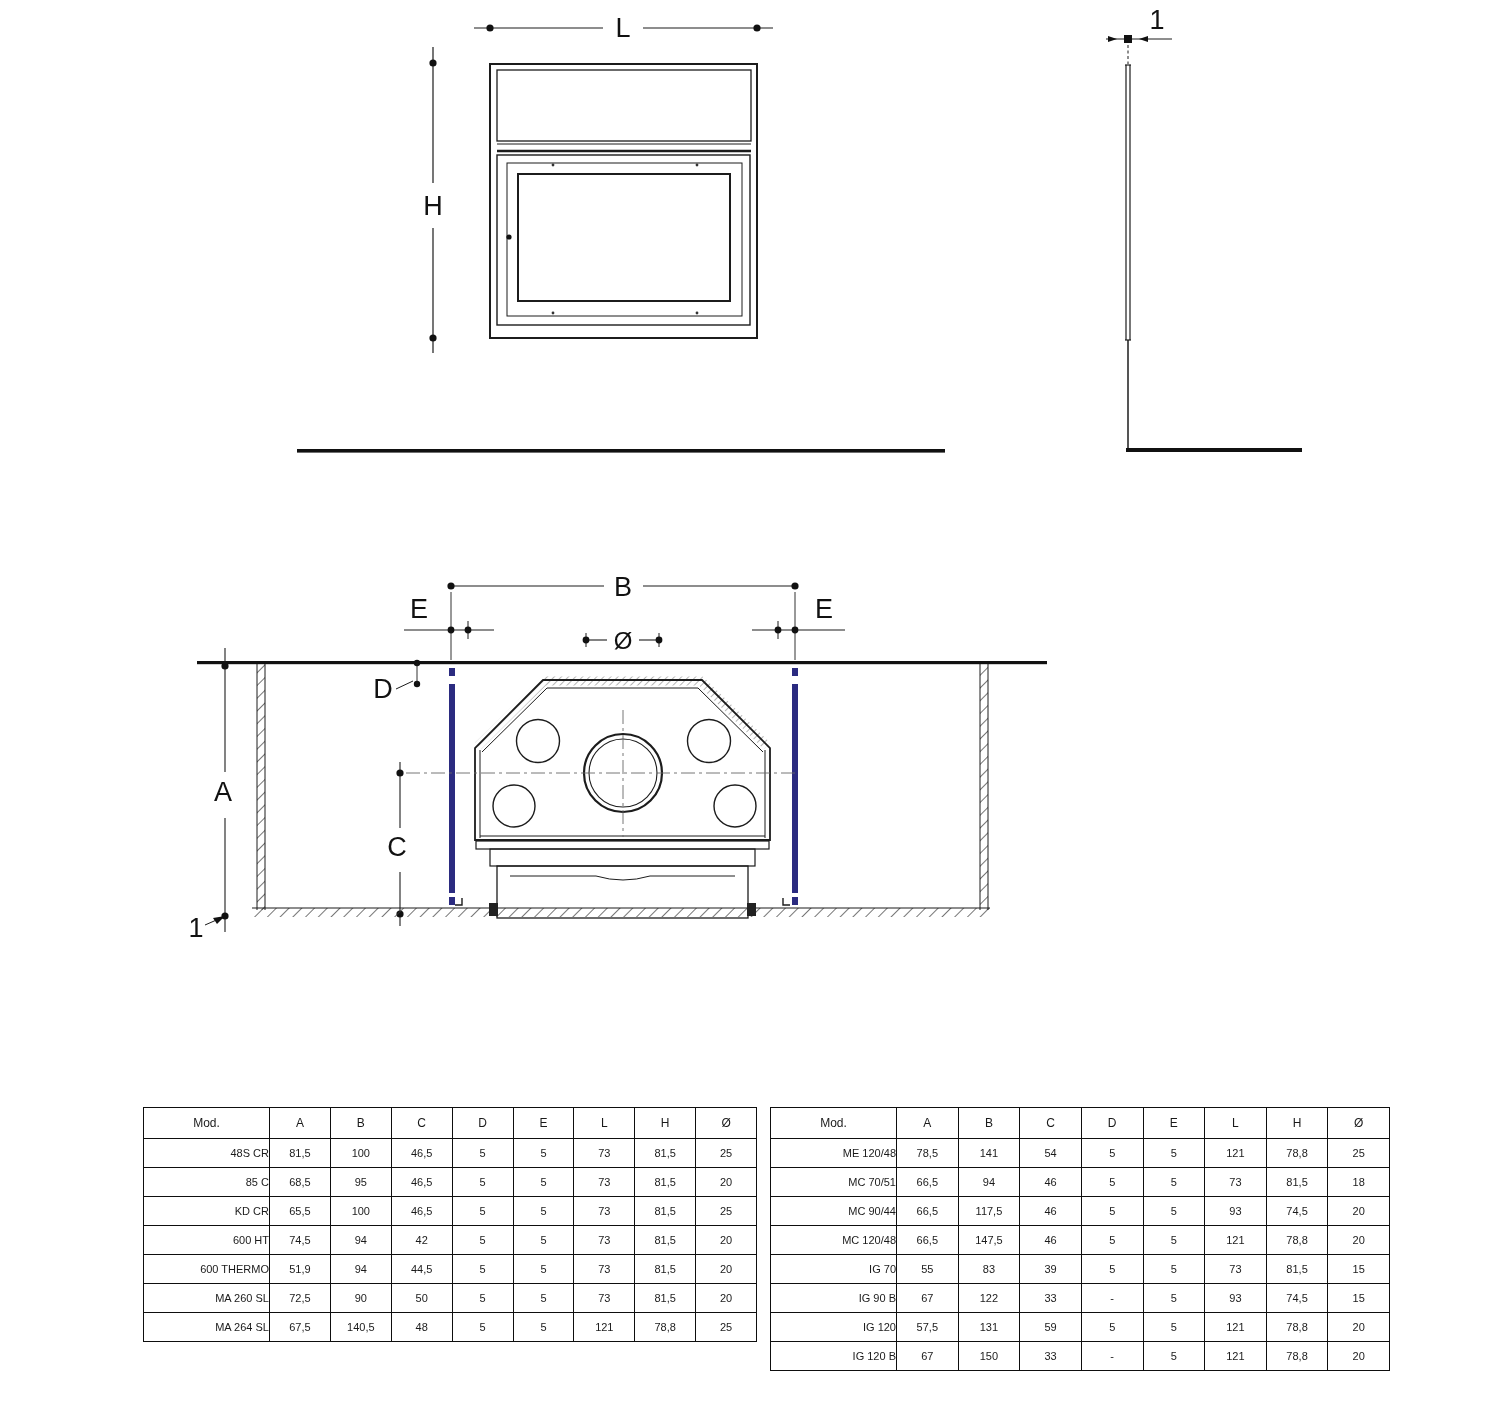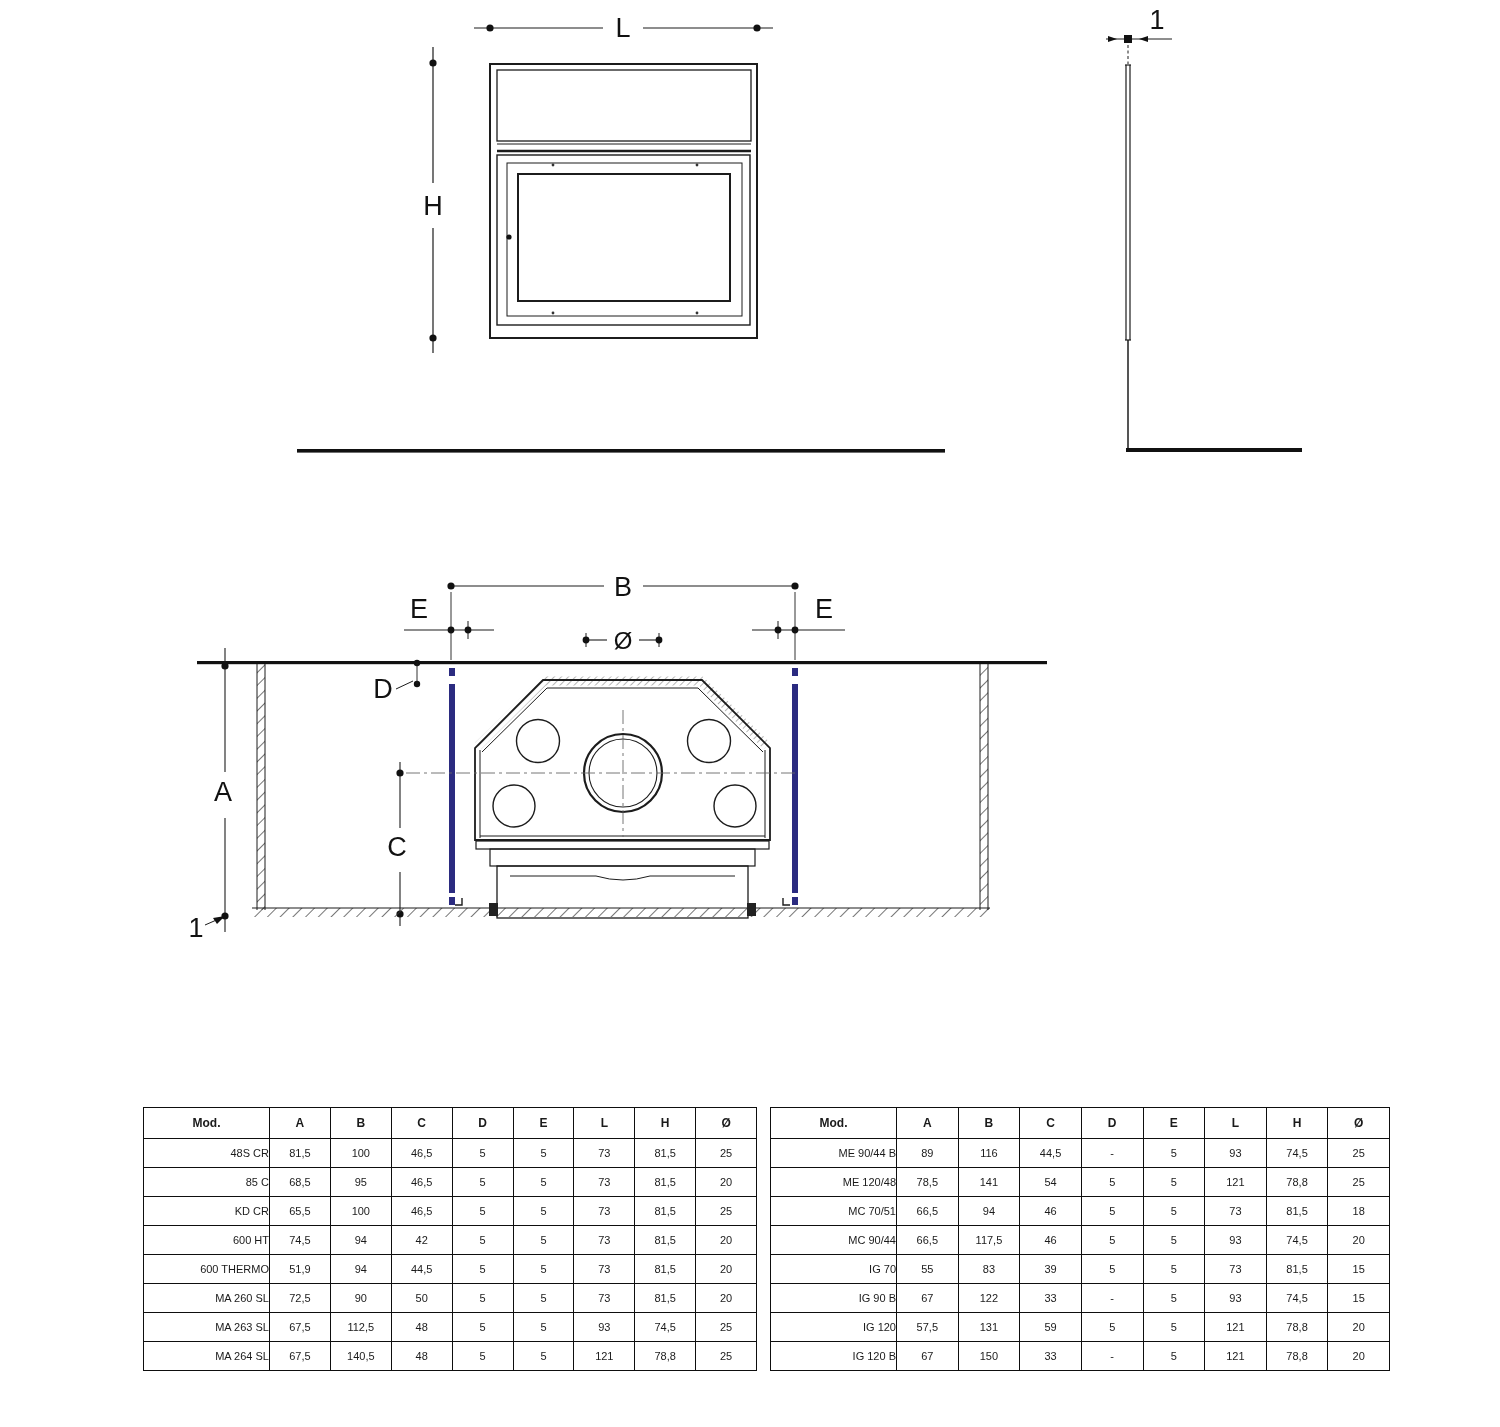--- a/index.html
+++ b/index.html
@@ -9,21 +9,21 @@
   .dimlabel{font-size:27px;}
   .dimlabel-sm{font-size:24px;}
   .tablewrap{position:absolute;top:1107px;}
   .tablewrap.left{left:143px;}
   .tablewrap.right{left:770px;}
   table.spec{border-collapse:collapse;table-layout:fixed;background:#fff;
              font-size:11px;color:#1a1a1a;}
   table.spec.l{width:614px;} table.spec.r{width:620px;}
   table.spec th,table.spec td{border:1.5px solid #0e0e0e;text-align:center;padding:0;
              height:28px;overflow:hidden;white-space:nowrap;}
-  table.spec th{height:30px;font-size:12px;font-weight:bold;}
+  table.spec th{height:30px;font-size:12px;font-weight:normal;}
   table.spec th:first-child,table.spec td:first-child{width:125px;}
   table.spec td.mod{text-align:right;padding-left:10px;}
 </style>
 </head>
 <body>
 
 <div class="stage">
 
 <svg width="1500" height="1070" viewBox="0 0 1500 1070" style="position:absolute;left:0;top:0;">
   <defs>
@@ -285,31 +285,20 @@
             <td>72,5</td>
             <td>90</td>
             <td>50</td>
             <td>5</td>
             <td>5</td>
             <td>73</td>
             <td>81,5</td>
             <td>20</td>
           </tr>
           <tr>
-            <td class="mod">MA 263 SL</td>
-            <td>67,5</td>
-            <td>112,5</td>
-            <td>48</td>
-            <td>5</td>
-            <td>5</td>
-            <td>93</td>
-            <td>74,5</td>
-            <td>25</td>
-          </tr>
-          <tr>
             <td class="mod">MA 264 SL</td>
             <td>67,5</td>
             <td>140,5</td>
             <td>48</td>
             <td>5</td>
             <td>5</td>
             <td>121</td>
             <td>78,8</td>
             <td>25</td>
           </tr>
@@ -326,31 +315,20 @@
             <th>C</th>
             <th>D</th>
             <th>E</th>
             <th>L</th>
             <th>H</th>
             <th>Ø</th>
           </tr>
         </thead>
         <tbody>
           <tr>
-            <td class="mod">ME 90/44 B</td>
-            <td>89</td>
-            <td>116</td>
-            <td>44,5</td>
-            <td>-</td>
-            <td>5</td>
-            <td>93</td>
-            <td>74,5</td>
-            <td>25</td>
-          </tr>
-          <tr>
             <td class="mod">ME 120/48</td>
             <td>78,5</td>
             <td>141</td>
             <td>54</td>
             <td>5</td>
             <td>5</td>
             <td>121</td>
             <td>78,8</td>
             <td>25</td>
           </tr>
@@ -367,20 +345,31 @@
           </tr>
           <tr>
             <td class="mod">MC 90/44</td>
             <td>66,5</td>
             <td>117,5</td>
             <td>46</td>
             <td>5</td>
             <td>5</td>
             <td>93</td>
             <td>74,5</td>
+            <td>20</td>
+          </tr>
+          <tr>
+            <td class="mod">MC 120/48</td>
+            <td>66,5</td>
+            <td>147,5</td>
+            <td>46</td>
+            <td>5</td>
+            <td>5</td>
+            <td>121</td>
+            <td>78,8</td>
             <td>20</td>
           </tr>
           <tr>
             <td class="mod">IG 70</td>
             <td>55</td>
             <td>83</td>
             <td>39</td>
             <td>5</td>
             <td>5</td>
             <td>73</td>

